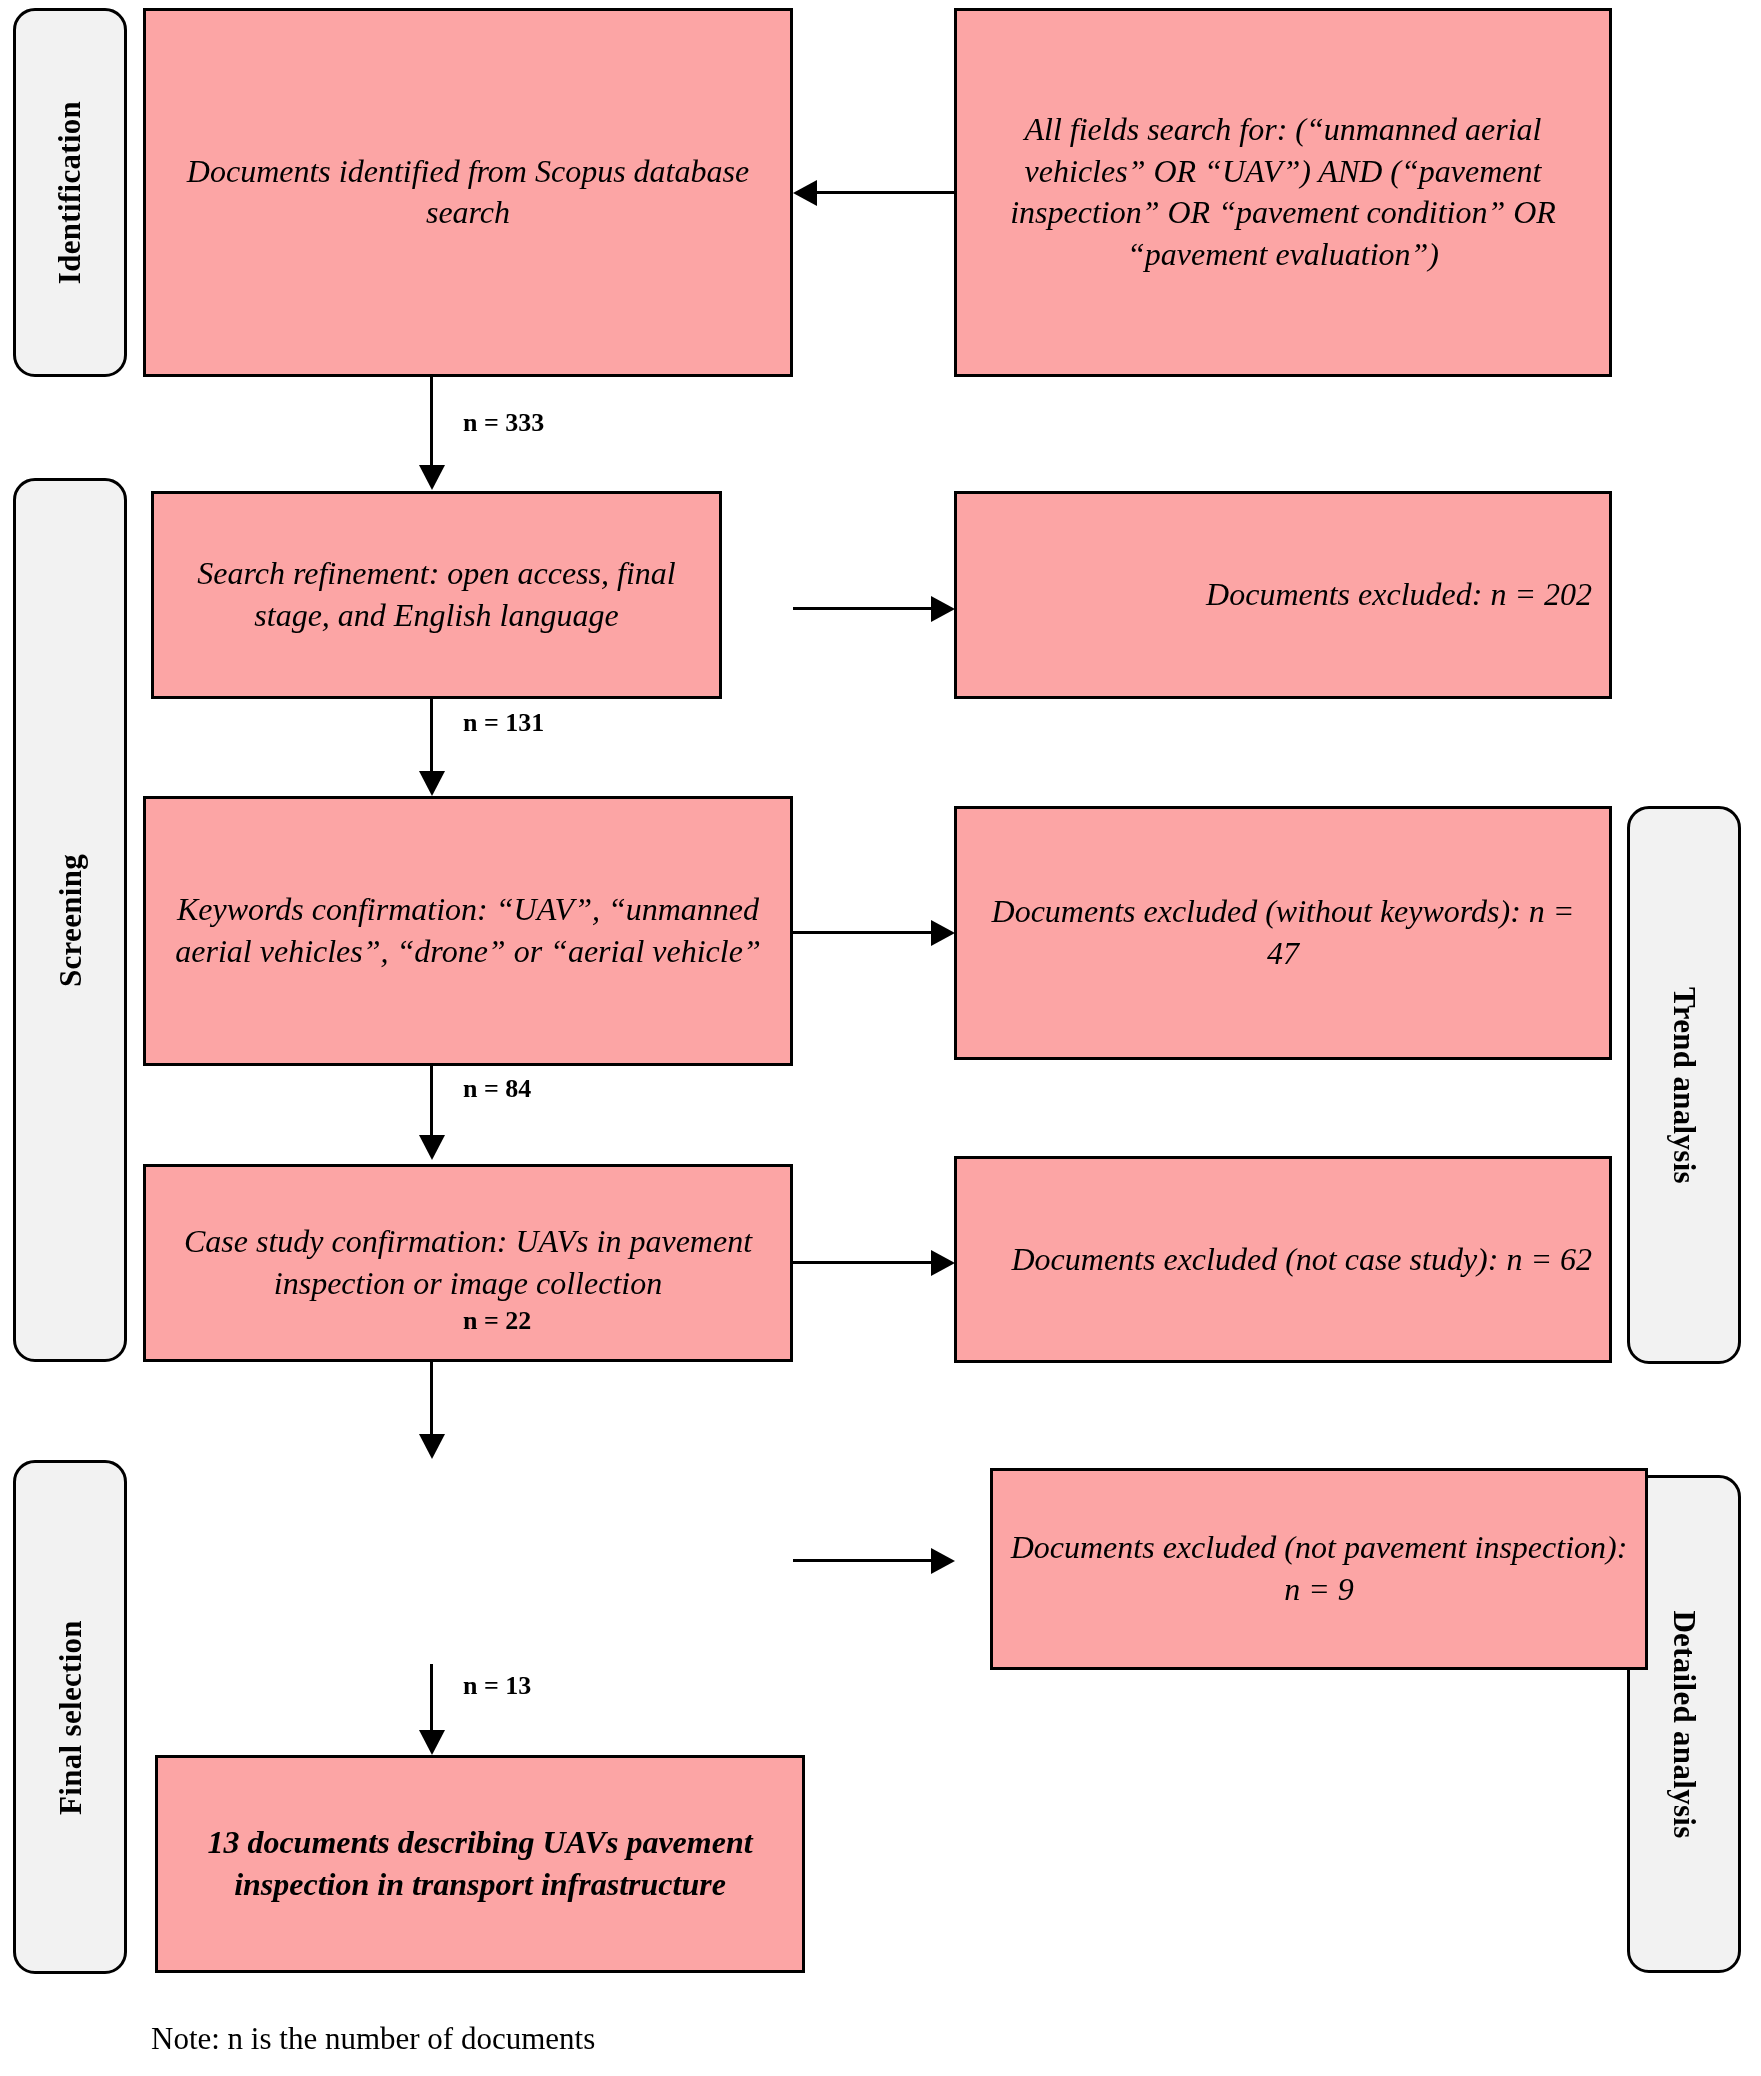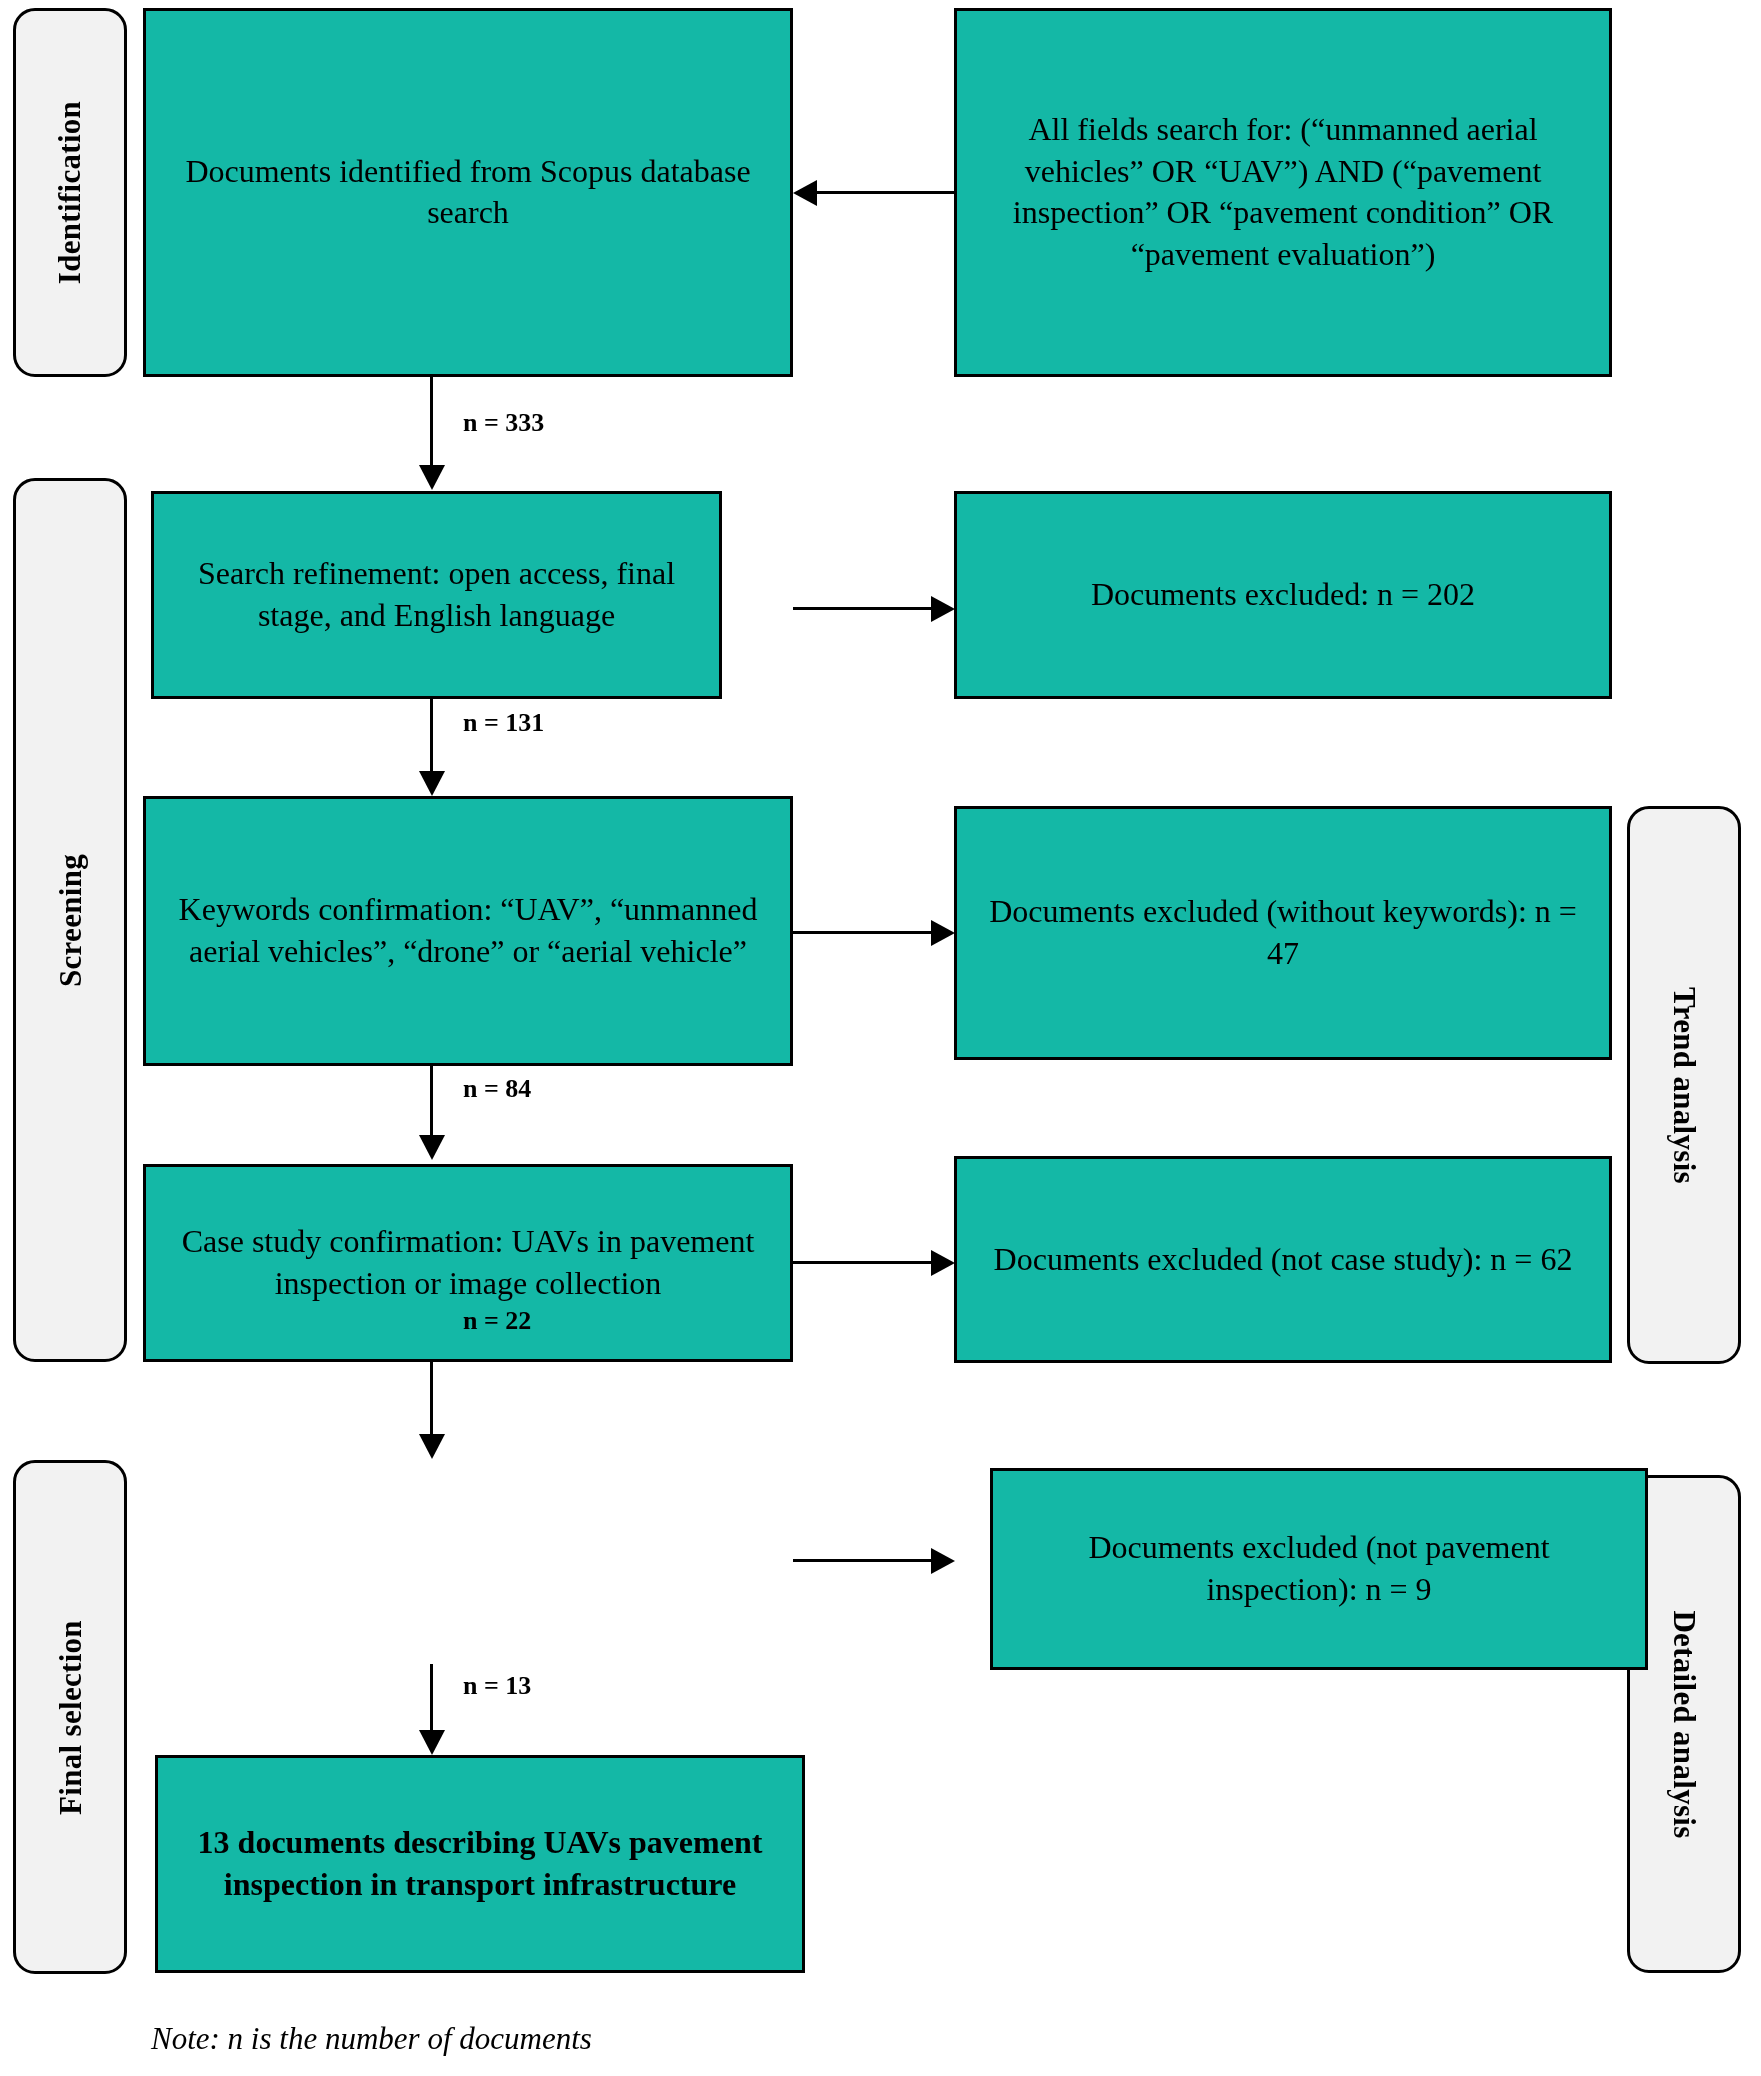--- a/index.html
+++ b/index.html
@@ -24,25 +24,26 @@
     font-weight:bold;
     letter-spacing:0.3px;
     line-height:1;
   }
   .rot-up   .pill-text{ transform:rotate(-90deg); }
   .rot-down .pill-text{ transform:rotate(90deg);  }
 
   
   .box{
     position:absolute;
-    background:#14b8a6;
+    background:#fca5a5;
     border:3.9px solid #000;
     box-sizing:border-box;
-    display:flex;align-items:center;justify-content:center;
+    display:flex;align-items:center;justify-content:flex-end;
     text-align:center;
+    font-style:italic;
   }
   .box .box-text{
     font-size:32px;
     line-height:1.30;
     padding:0 17px;
   }
   .box.bold .box-text{font-weight:bold;}
 
   
   .vline{position:absolute;width:3.3px;background:#000;}
@@ -73,21 +74,20 @@
     font-weight:bold;
     white-space:nowrap;
     line-height:1;
   }
 
   .note{
     position:absolute;
     font-size:31px;
     white-space:nowrap;
     line-height:1;
-    font-style:italic;
   }
 </style>
 </head>
 <body>
 
 <div class="canvas">
 
   <div class="stage-pill rot-up" style="left:13px;top:7.8px;width:114px;height:369px;">
     <span class="pill-text">Identification</span>
   </div>

